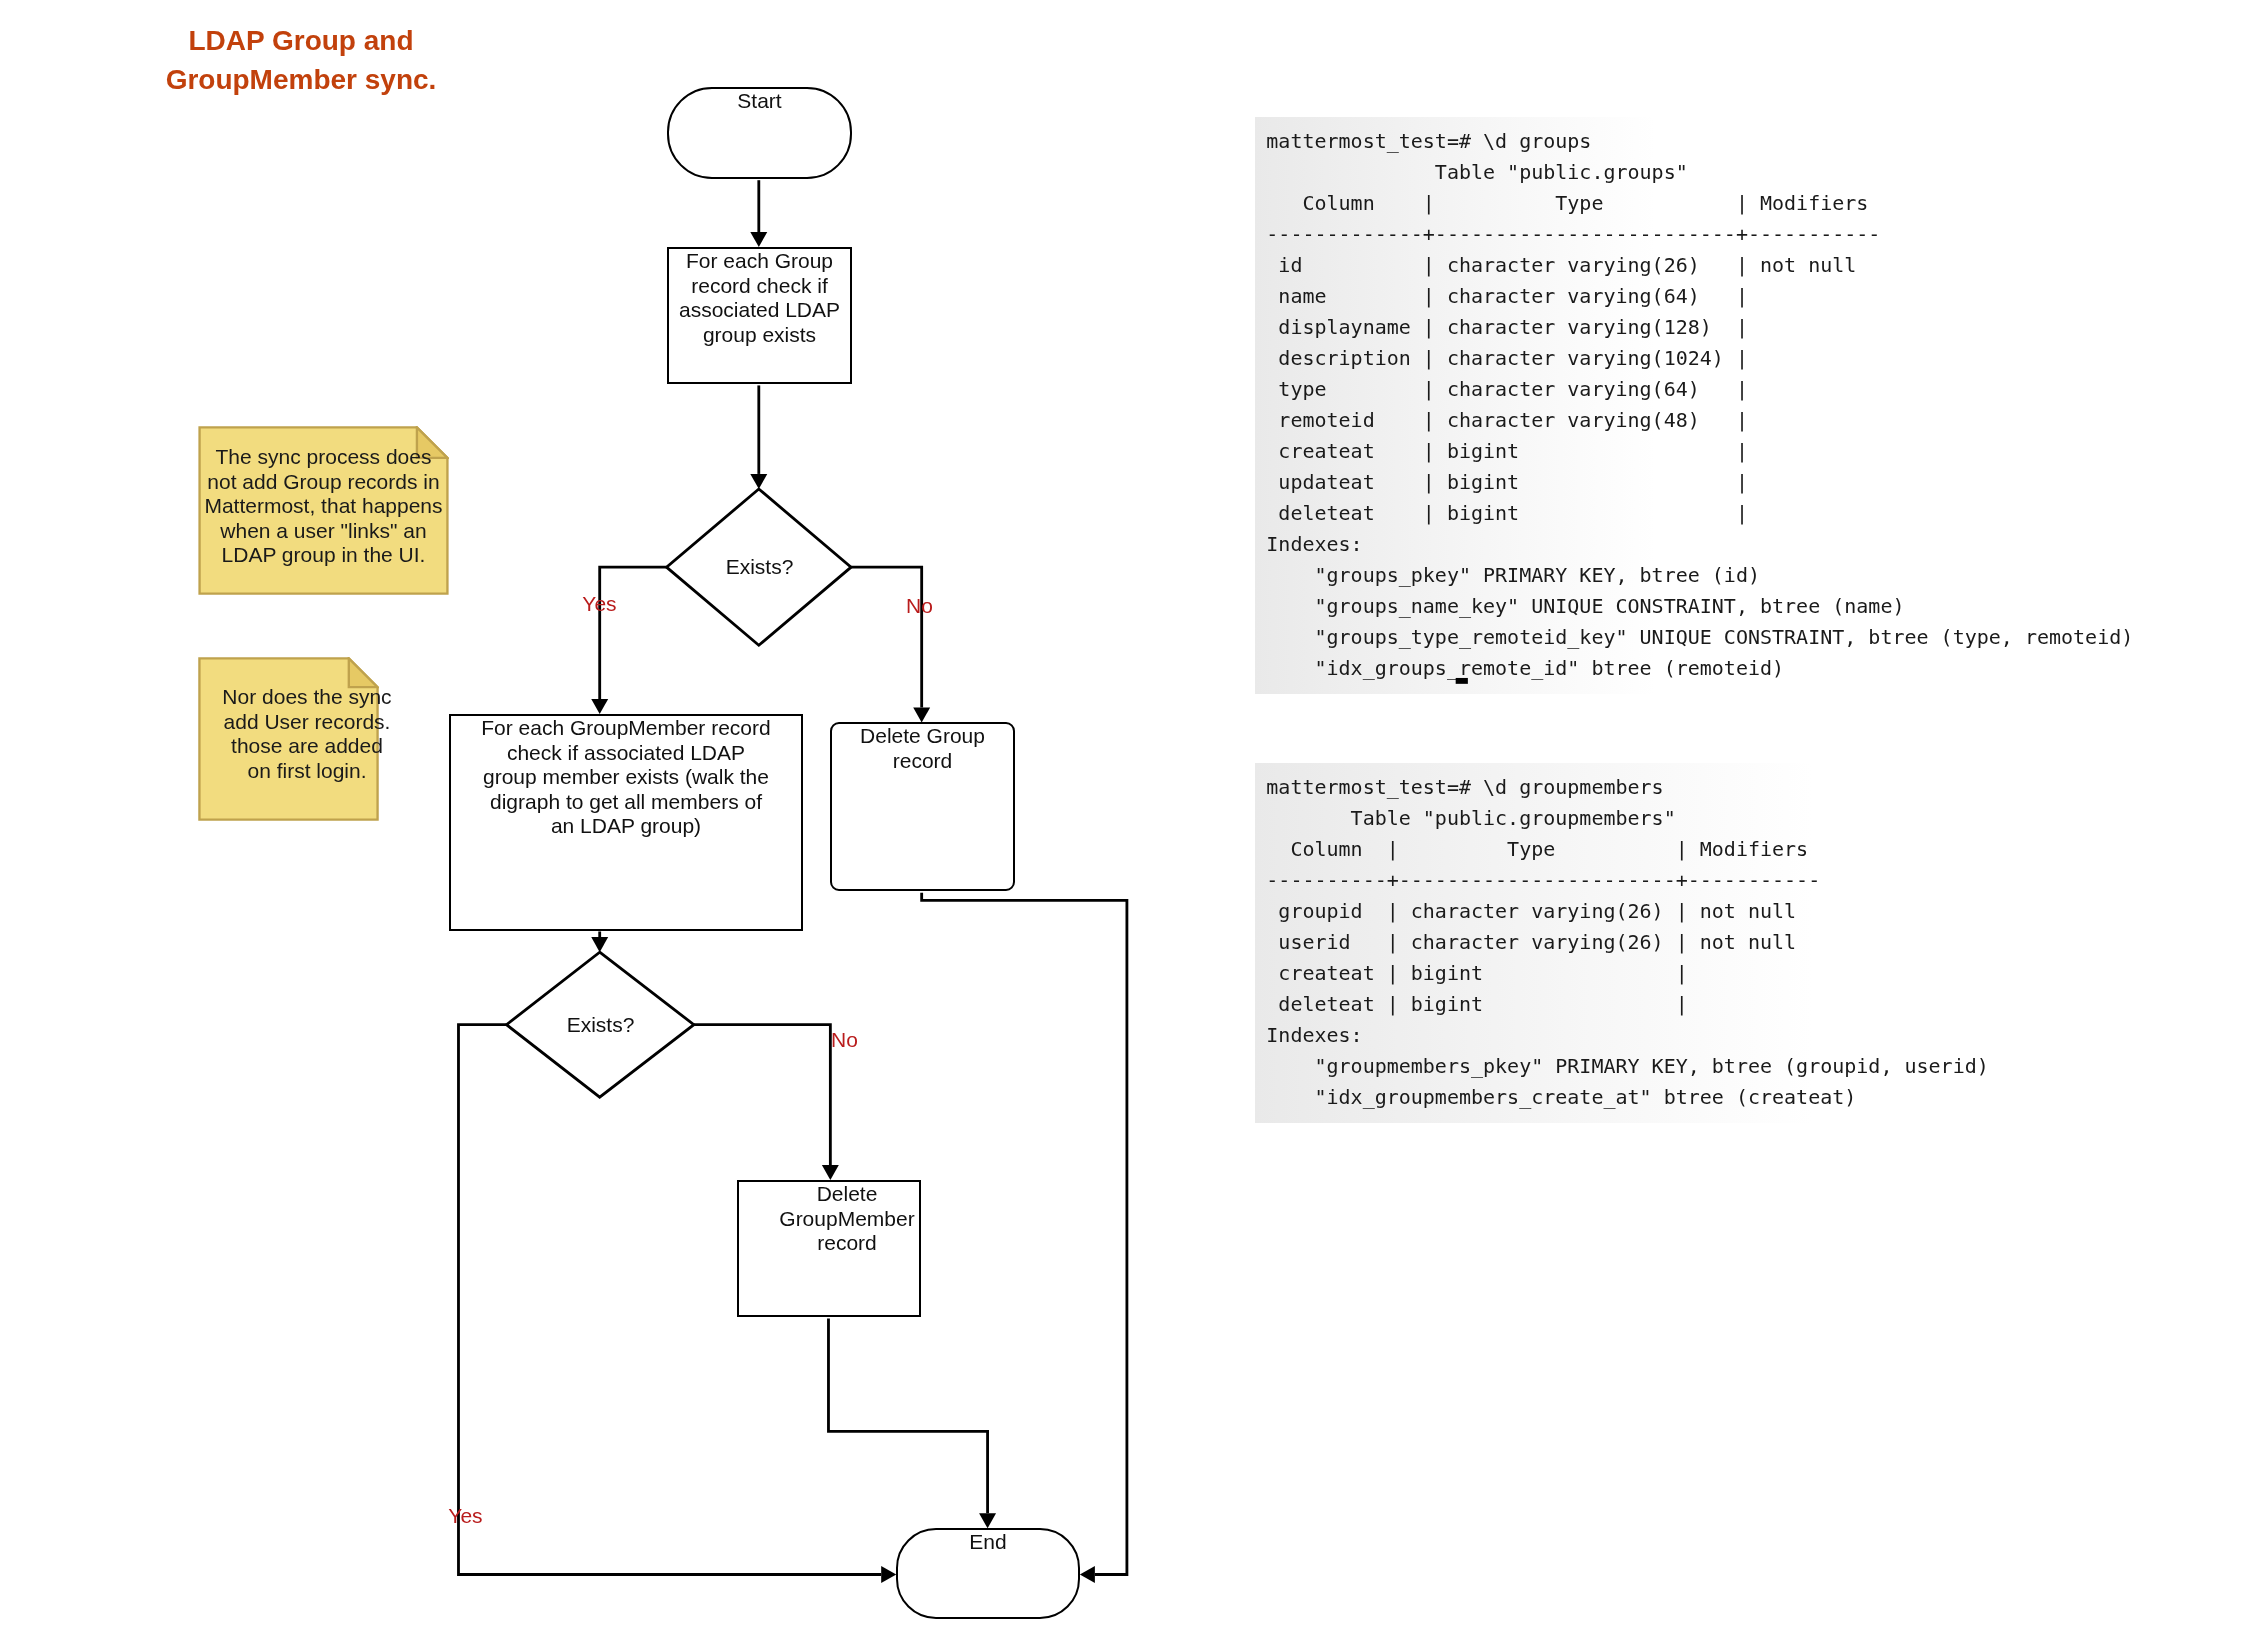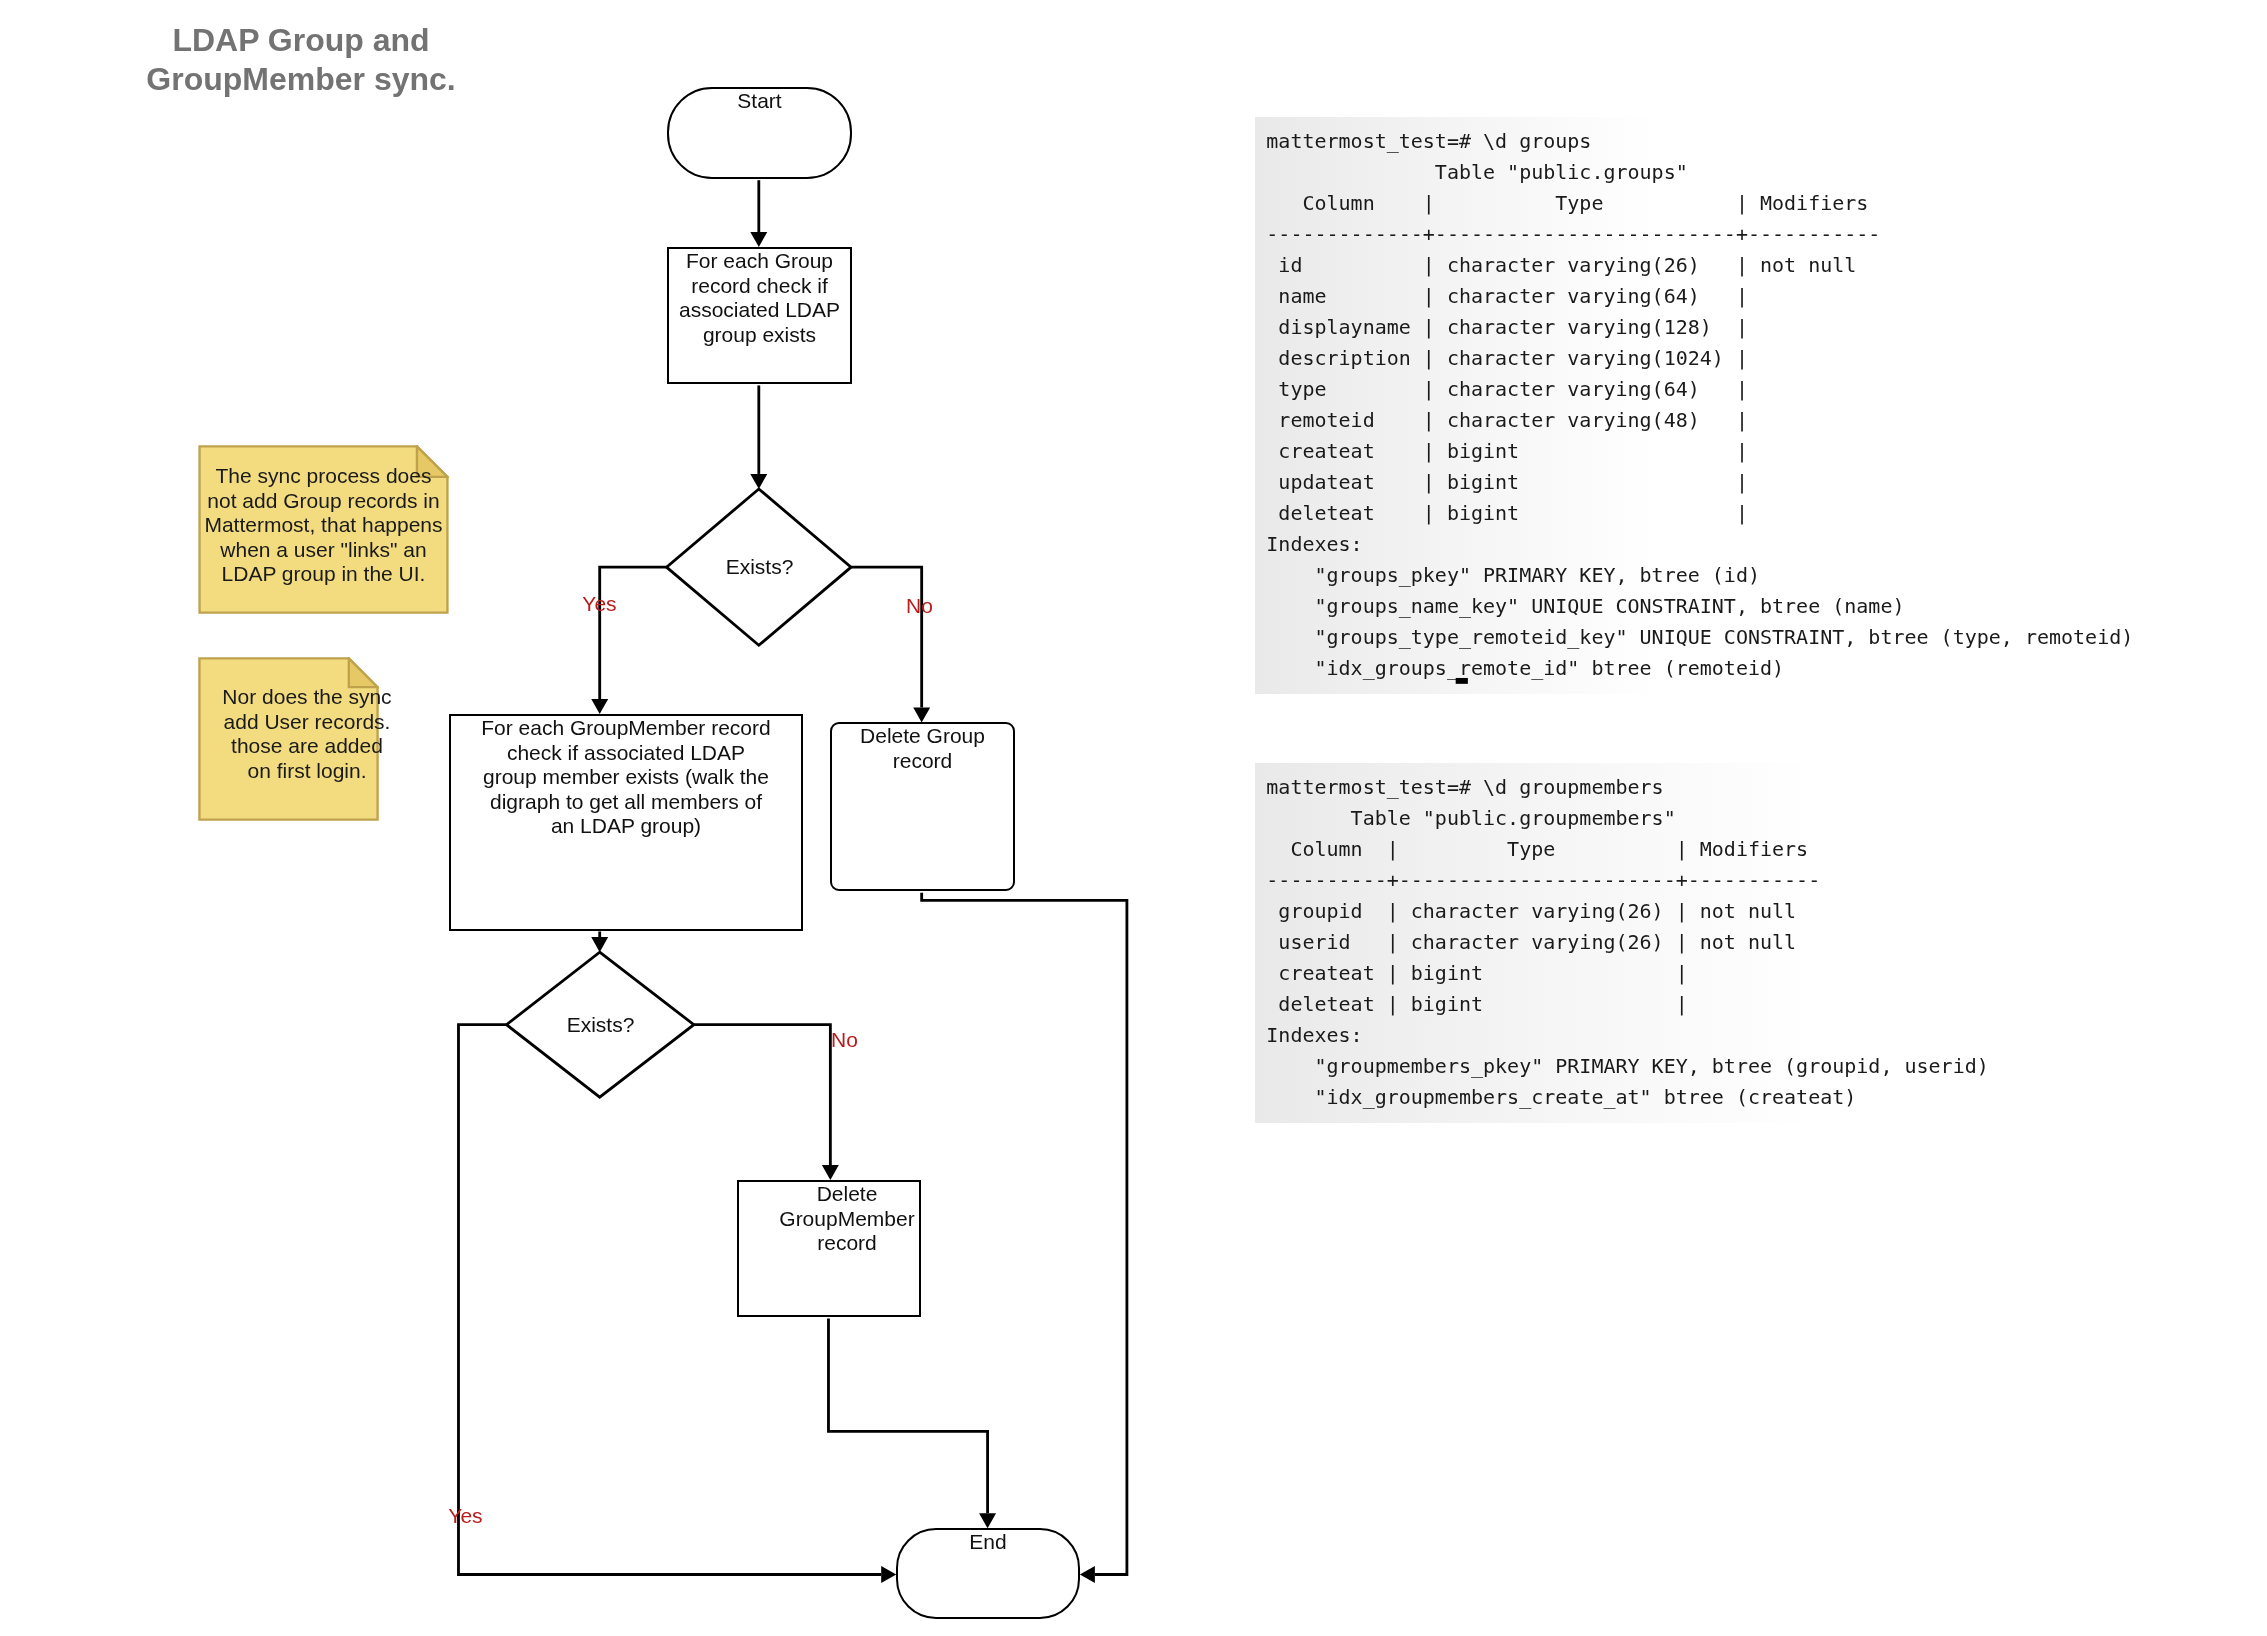--- a/index.html
+++ b/index.html
@@ -3,22 +3,22 @@
 <meta charset="utf-8">
 <style>
   html,body { margin:0; padding:0; background:#ffffff; }
   #page {
     position:relative; width:2267px; height:1637px; background:#ffffff;
     font-family:"Liberation Sans", sans-serif; color:#111; overflow:hidden;
   }
   
   .diagram-title {
     position:absolute; left:122px; top:21px; width:358px;
-    font-size:32px; font-weight:bold; line-height:39px; text-align:center;
-    white-space:pre-line; color:#737373;
+    font-size:28px; font-weight:bold; line-height:39px; text-align:center;
+    white-space:pre-line; color:#c2410c;
   }
   
   .node {
     position:absolute; box-sizing:border-box; background:#ffffff;
     border:2.8px solid #000; display:flex; justify-content:center;
     font-size:21px; line-height:24.5px; text-align:center; white-space:pre-line;
   }
   .terminator { border-radius:45px; }
   .diamond-label {
     position:absolute; display:flex; align-items:center; justify-content:center;
@@ -123,21 +123,21 @@
   <div class="node" style="left:737px; top:1180px; width:184px; height:137px;padding-left:36px;">
     <span>Delete
 GroupMember
 record</span>
   </div>
 
   <div class="node terminator" style="left:896px; top:1528px; width:184px; height:91px; border-radius:40px;">
     <span>End</span>
   </div>
 
-  <div class="note" style="left:198px; top:445px; width:251px; height:169px;">
+  <div class="note" style="left:198px; top:426px; width:251px; height:169px;">
     <svg width="251" height="169" viewBox="0 0 267 180">
       <polygon points="1.5,1.5 233,1.5 265.5,34 265.5,178.5 1.5,178.5" fill="#f2dc7f" stroke="#bfa24d" stroke-width="2.5"></polygon>
       <polygon points="233,1.5 233,34 265.5,34" fill="#e6c964" stroke="#bfa24d" stroke-width="2.5"></polygon>
     </svg>
     <div class="note-text" style="padding-top:19px;">The sync process does
 not add Group records in
 Mattermost, that happens
 when a user "links" an
 LDAP group in the UI.</div>
   </div>

